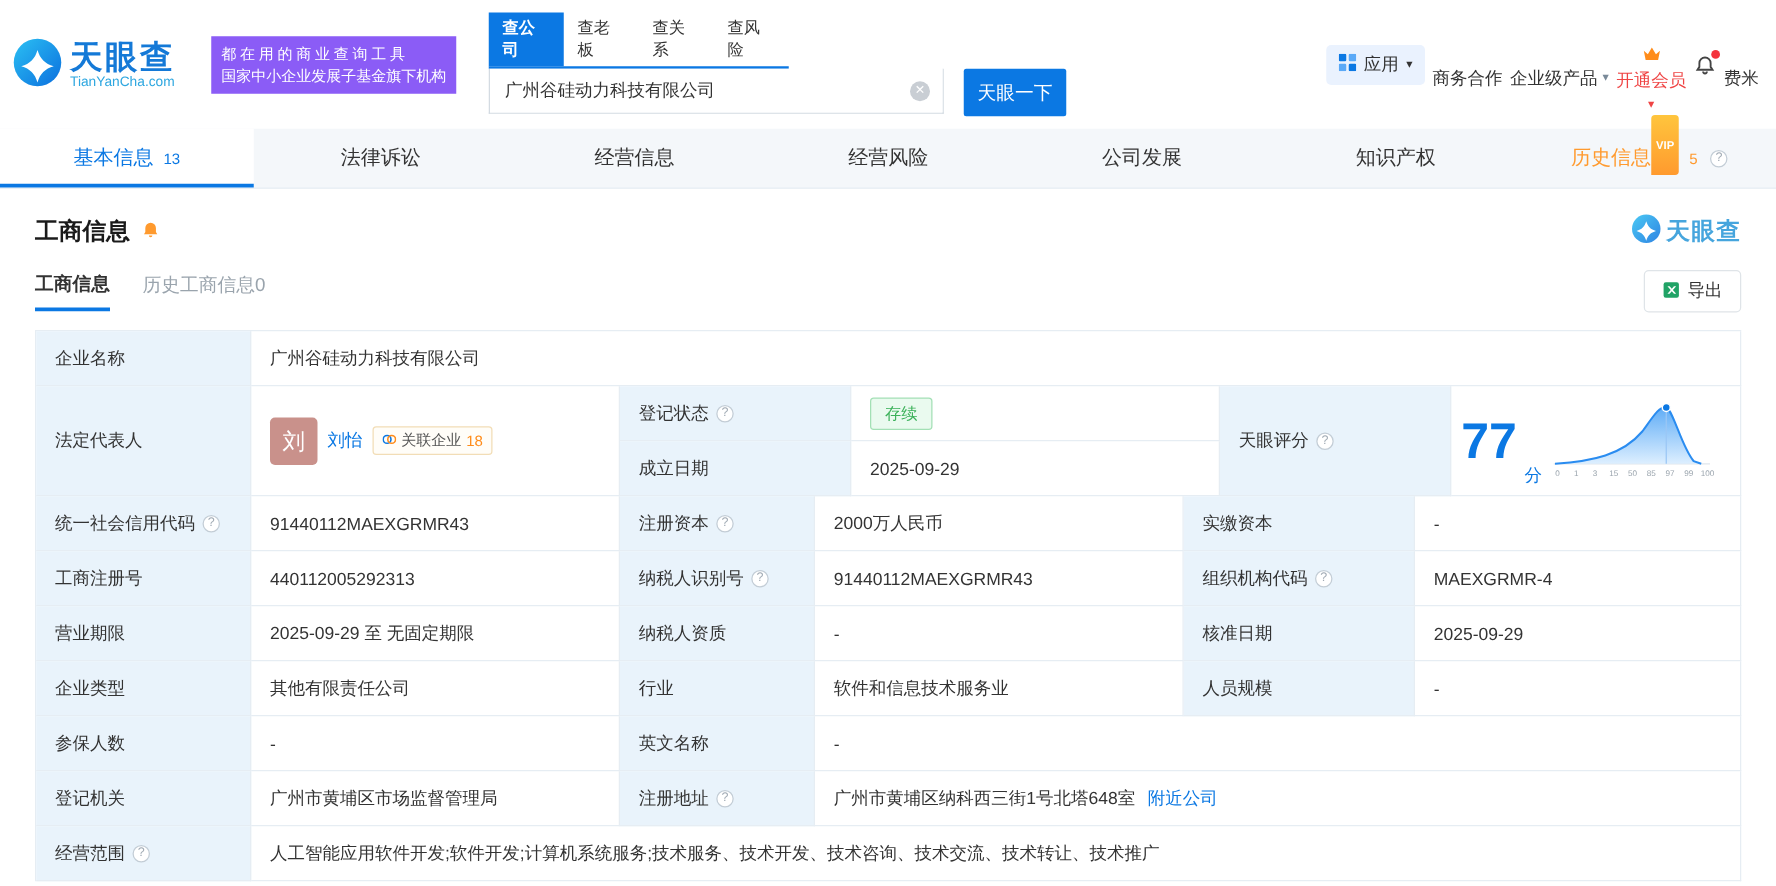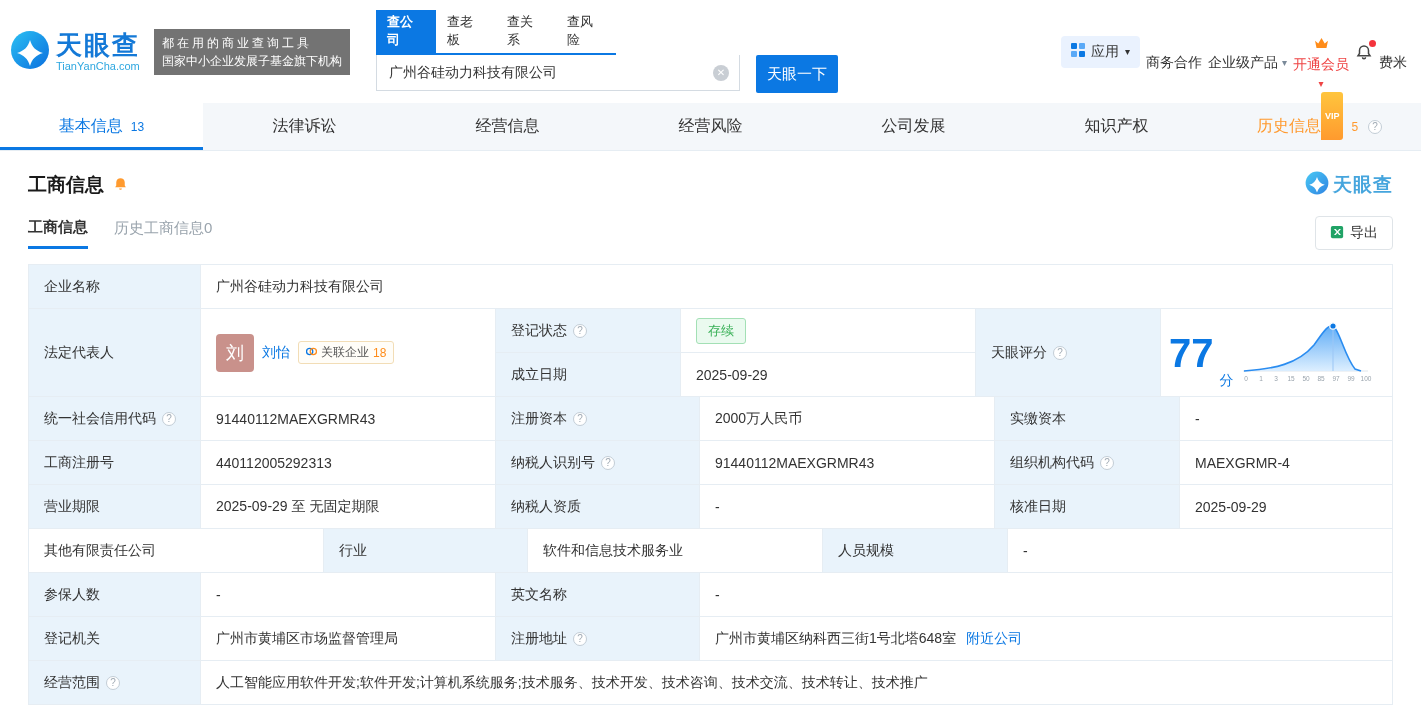--- a/index.html
+++ b/index.html
@@ -8,21 +8,21 @@
     font-family: "Liberation Sans", "DejaVu Sans", sans-serif;
     background: #fff;
     color: #333;
     font-size: 14px;
   }
   
   .topbar { display: flex; align-items: center; padding: 10px 14px 6px 10px; gap: 14px; }
   .logo { display: flex; align-items: center; gap: 6px; cursor: pointer; }
   .logo-text .brand { font-size: 26px; font-weight: 700; color: #1479d7; letter-spacing: 2px; line-height: 1; }
   .logo-text .domain { font-size: 11px; color: #2ea7e0; margin-top: 2px; }
-  .slogan { background: #737373; color: #fff; padding: 5px 8px; font-size: 12px; line-height: 1.5; white-space: nowrap; }
+  .slogan { background: #8b5cf6; color: #fff; padding: 5px 8px; font-size: 12px; line-height: 1.5; white-space: nowrap; margin-left: 15px; }
   .slogan .s1 { letter-spacing: 3px; }
   .search-area { margin-left: 12px; }
   .search-tabs { display: flex; align-items: flex-end; gap: 0; border-bottom: 2px solid #0b78e3; width: 240px; }
   .search-tab { font-size: 13px; padding: 3px 11px 4px; color: #333; cursor: pointer; }
   .search-tab.active { background: #0b78e3; color: #fff; font-weight: 700; }
   .search-row { display: flex; align-items: stretch; margin-top: 0; }
   .search-box { position: relative; width: 364px; height: 36px; border: 1px solid #d4dbe2; border-top: none; display: flex; align-items: center; }
   .search-box input { border: none; outline: none; width: 100%; height: 100%; padding: 0 34px 0 12px; font-size: 14px; color: #333; font-family: inherit; }
   .clear-icon { position: absolute; right: 10px; width: 16px; height: 16px; border-radius: 50%; background: #c9ced4; color: #fff; font-size: 10px; display: flex; align-items: center; justify-content: center; cursor: pointer; }
   .search-btn { margin-left: 16px; width: 82px; height: 38px; background: #0b78e3; color: #fff; border: none; font-size: 15px; cursor: pointer; border-radius: 2px; align-self: center; font-family: inherit; }
@@ -53,21 +53,21 @@
   .subtab { font-size: 15px; color: #333; font-weight: 700; padding-bottom: 9px; border-bottom: 3px solid #0b78e3; cursor: pointer; }
   .subtab-muted { font-size: 15px; color: #9aa4ad; margin-left: 26px; padding-bottom: 9px; cursor: pointer; font-weight: 400; }
   .export-btn { margin-left: auto; display: flex; align-items: center; gap: 6px; border: 1px solid #dfe4e8; background: #fff; border-radius: 4px; padding: 7px 14px; font-size: 14px; color: #333; cursor: pointer; font-family: inherit; }
   
   .info-table { margin-top: 14px; margin-bottom: 14px; border-top: 1px solid #e6edf3; border-left: 1px solid #e6edf3; }
   .row { display: flex; }
   .cell { border-right: 1px solid #e6edf3; border-bottom: 1px solid #e6edf3; min-height: 44px; display: flex; align-items: center; padding: 0 15px; font-size: 14px; color: #333; }
   .label { background: #e9f3fb; }
   .w1 { width: 172px; flex: none; }
   .w2 { width: 295px; flex: none; }
-  .w3 { width: 204px; flex: none; }
+  .w3 { width: 156px; flex: none; }
   .w4 { width: 295px; flex: none; }
   .w5 { width: 185px; flex: none; }
   .w6 { flex: 1; }
   .midcol { display: flex; flex-direction: column; width: 480px; flex: none; }
   .subrow { display: flex; flex: 1; }
   .w3b { width: 185px; flex: none; }
   .w4b { flex: 1; }
   .rep { gap: 8px; }
   .avatar { width: 38px; height: 38px; border-radius: 4px; background: #c9918b; color: #fff; font-size: 18px; display: flex; align-items: center; justify-content: center; cursor: pointer; flex: none; }
   .link { color: #0b78e3; cursor: pointer; text-decoration: none; }
@@ -348,20 +348,23 @@
           <span>纳税人资质</span>
         </div>
       <div class="cell w4">-</div>
       <div class="cell label w5">
           <span>核准日期</span>
         </div>
       <div class="cell w6">2025-09-29</div>
     </div>
 
     <div class="row">
+      <div class="cell label w1">
+          <span>企业类型</span>
+        </div>
       <div class="cell w2">其他有限责任公司</div>
       <div class="cell label w3">
           <span>行业</span>
         </div>
       <div class="cell w4">软件和信息技术服务业</div>
       <div class="cell label w5">
           <span>人员规模</span>
         </div>
       <div class="cell w6">-</div>
     </div>

